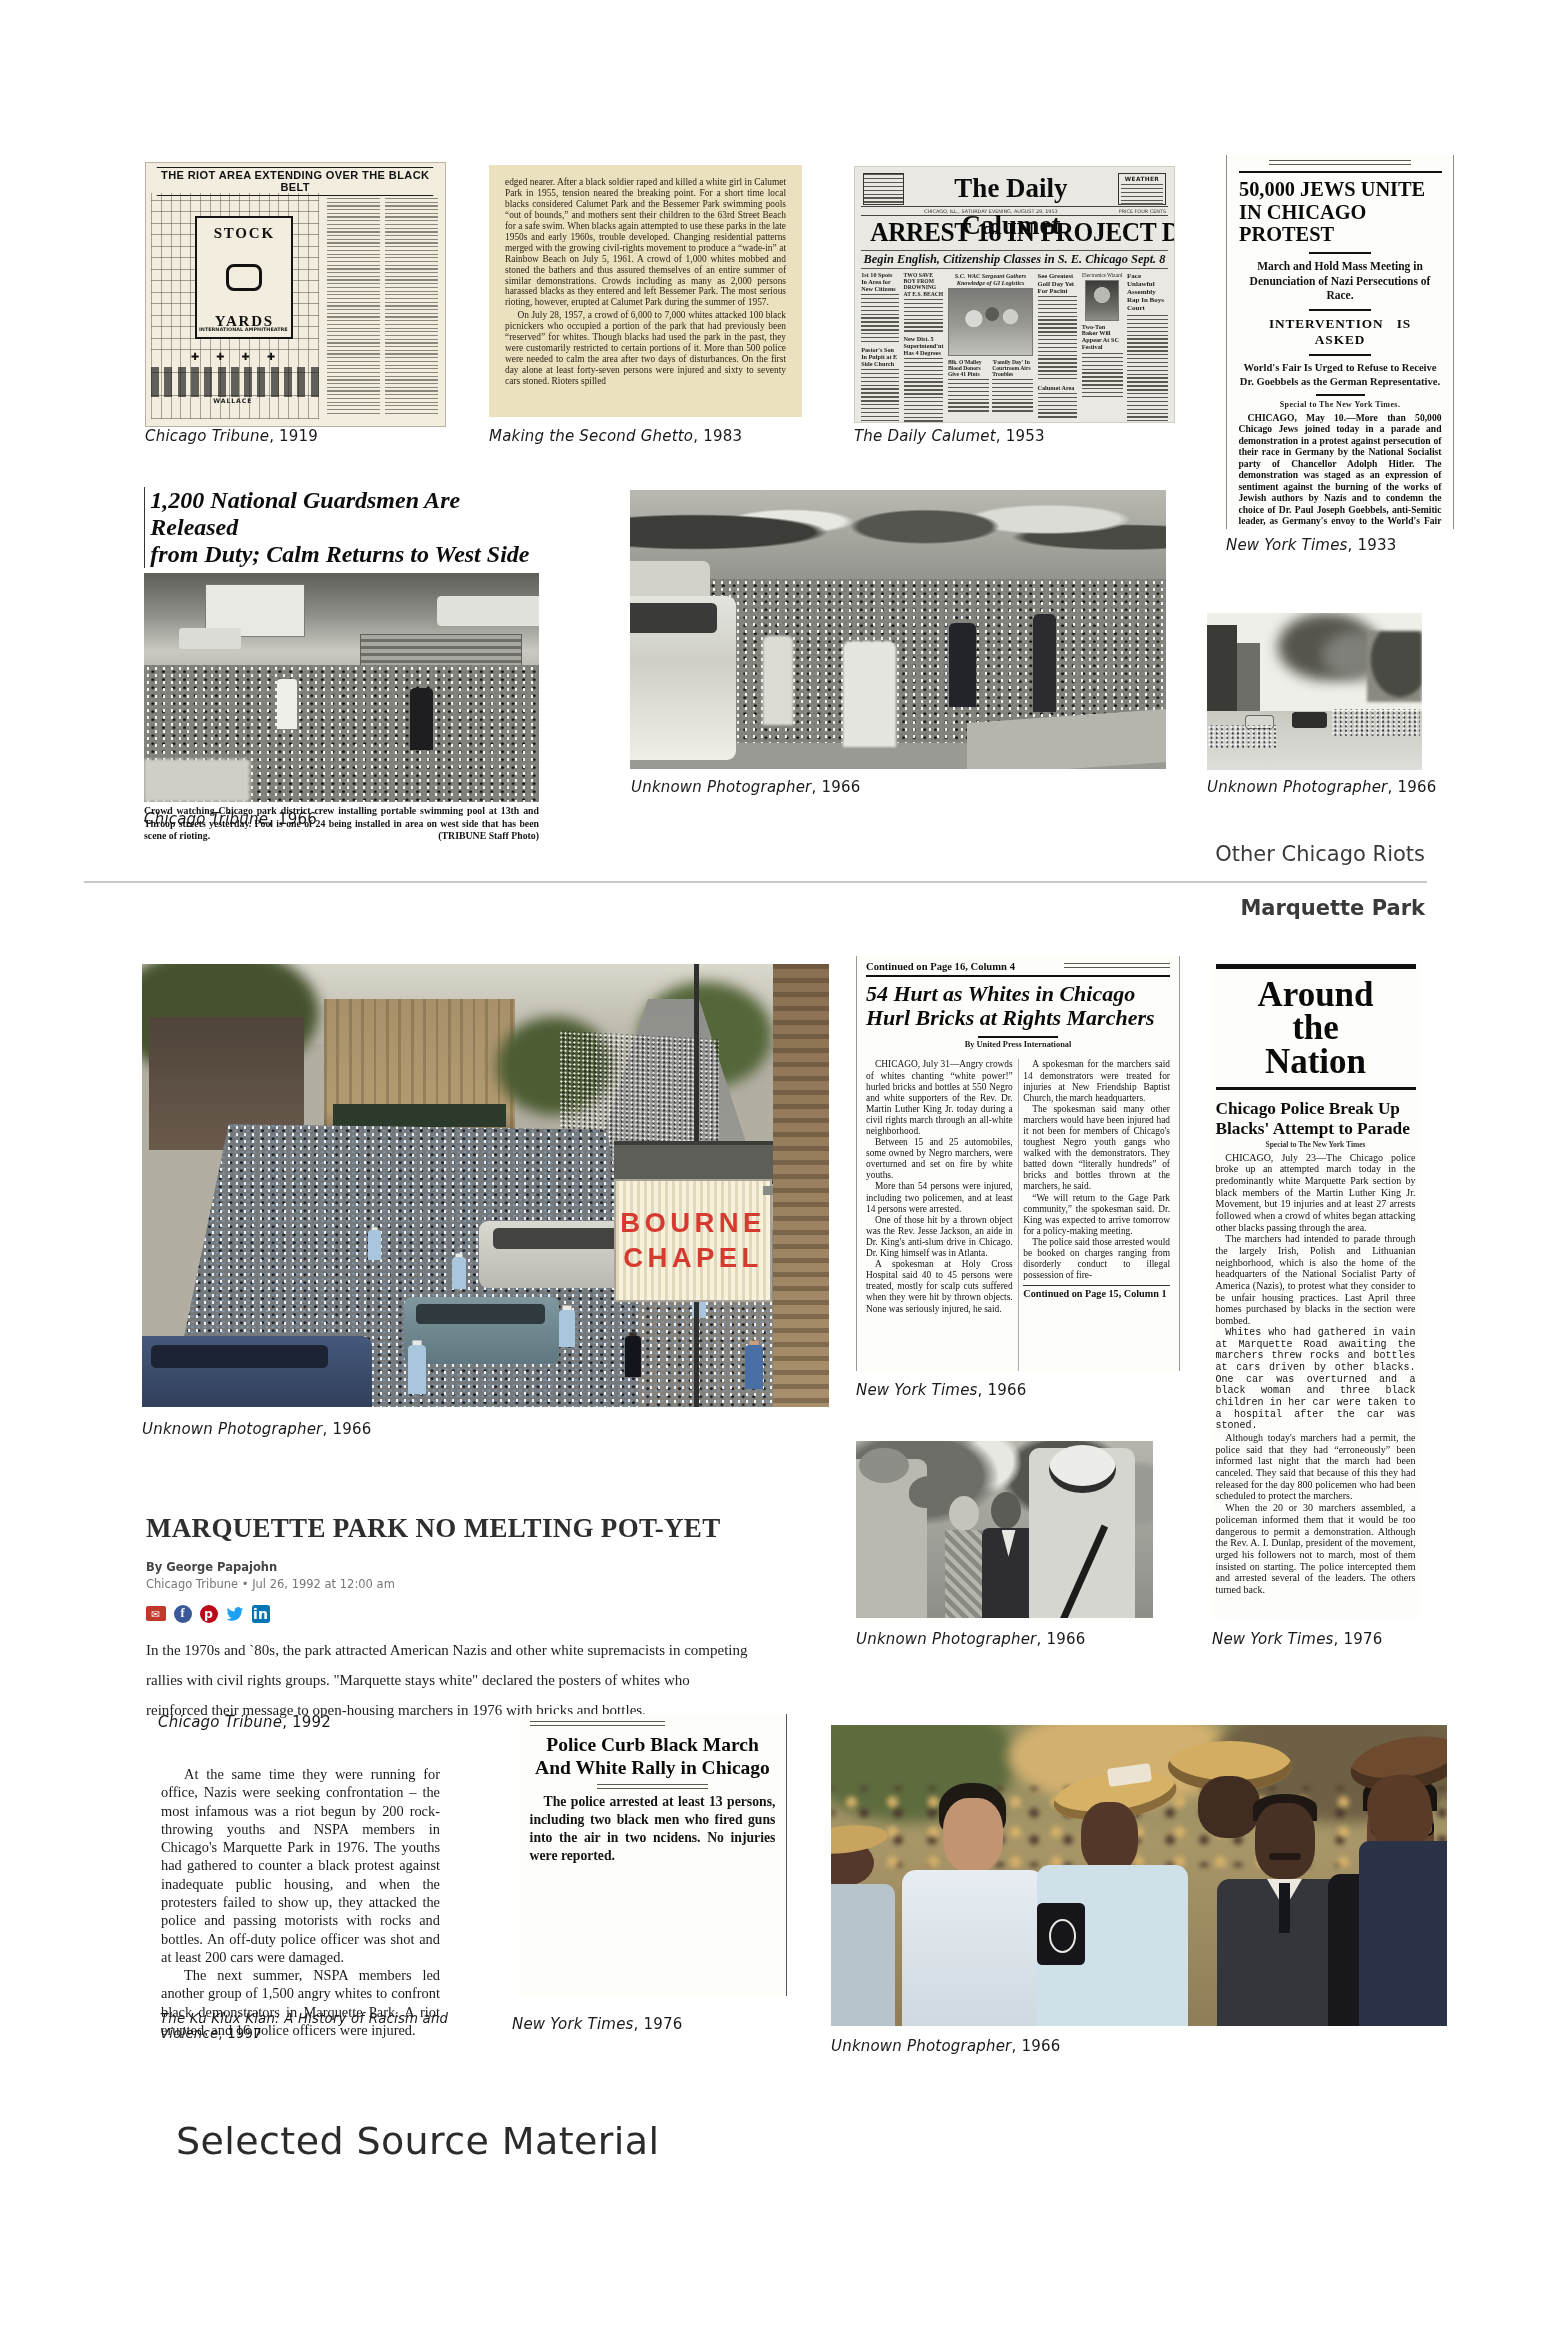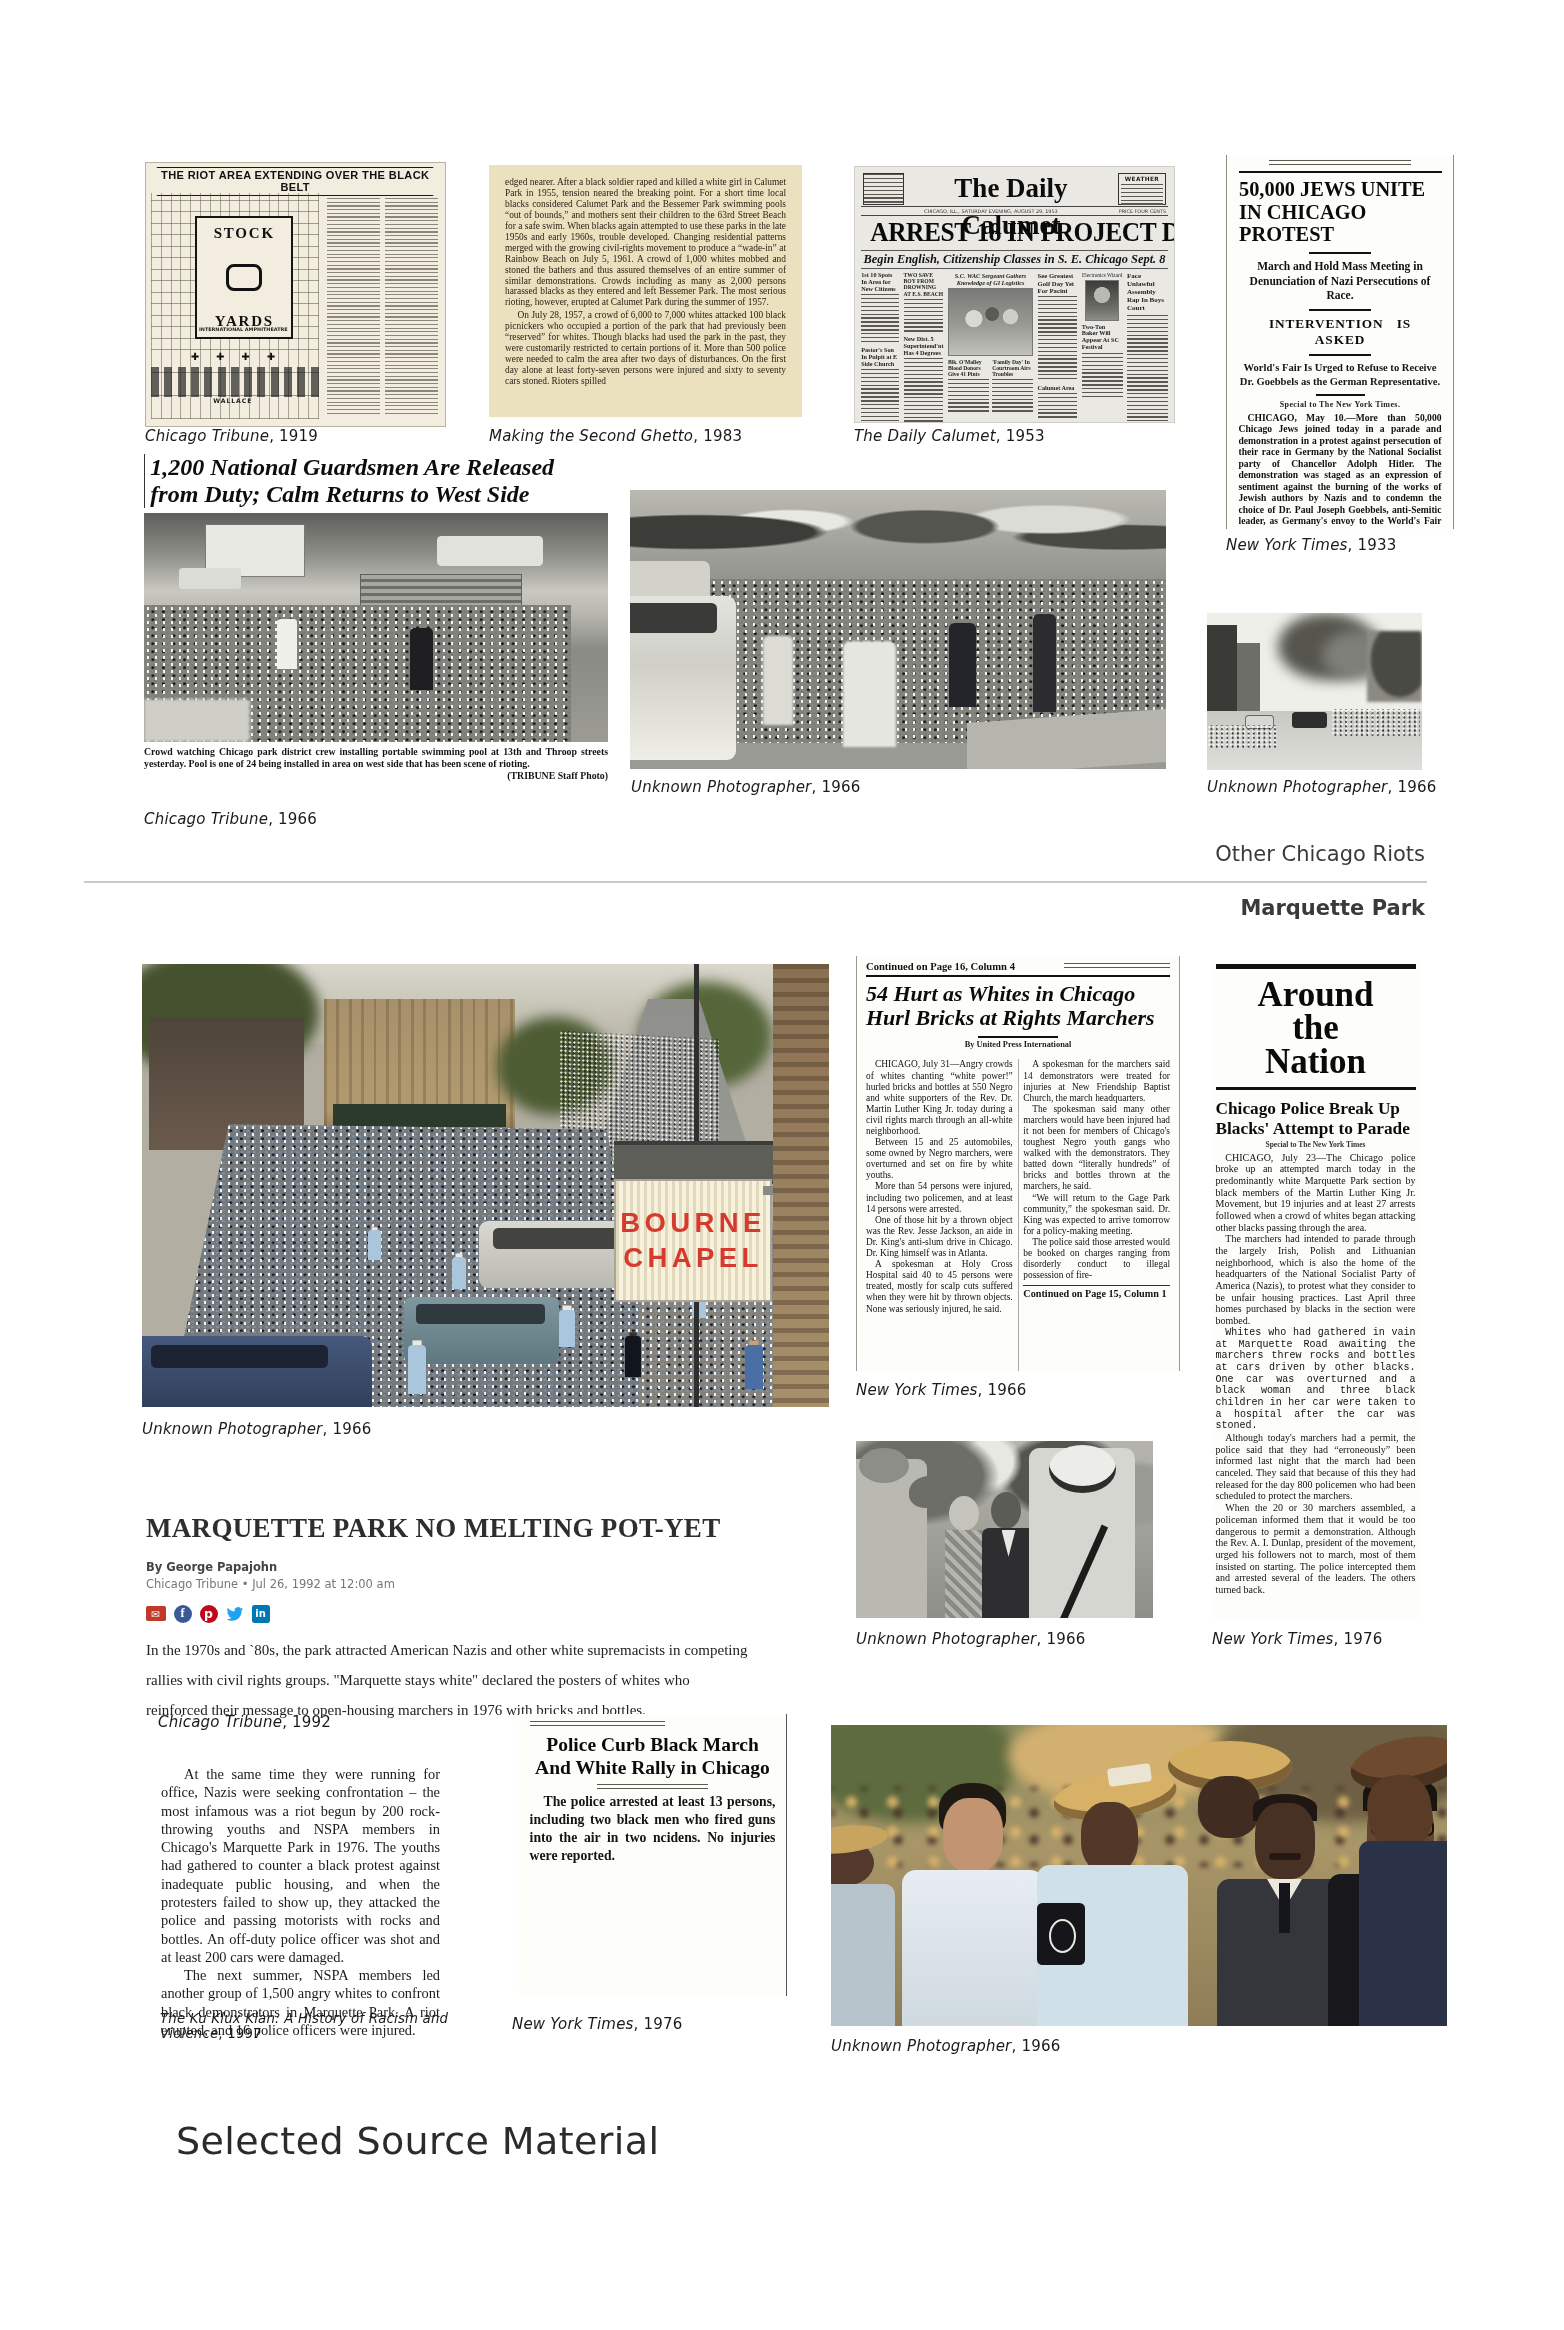--- a/index.html
+++ b/index.html
@@ -149,21 +149,21 @@
   <div class="serif" style="font-weight:bold;font-size:13.3px;letter-spacing:0.9px;text-align:center;color:#0c0c0c;word-spacing:9px;">INTERVENTION  IS  ASKED</div>
   <div class="rule" style="width:62px;height:1.8px;margin:6.2px auto 5.3px auto;"></div>
   <div class="serif" style="font-weight:bold;font-size:10.6px;line-height:1.3;text-align:center;color:#151515;">World's Fair Is Urged to Refuse to Receive Dr. Goebbels as the German Representative.</div>
   <div class="rule" style="width:49px;height:1.8px;margin:5.3px auto 4.4px auto;"></div>
   <div class="serif" style="font-size:8px;font-weight:bold;text-align:center;color:#222;letter-spacing:0.4px;">Special to The New York Times.</div>
   <div class="serif" style="font-weight:bold;font-size:9.6px;line-height:1.2;text-align:justify;color:#111;margin-top:2.7px;text-indent:9px;">CHICAGO, May 10.—More than 50,000 Chicago Jews joined today in a parade and demonstration in a protest against persecution of their race in Germany by the National Socialist party of Chancellor Adolph Hitler. The demonstration was staged as an expression of sentiment against the burning of the works of Jewish authors by Nazis and to condemn the choice of Dr. Paul Joseph Goebbels, anti-Semitic leader, as Germany's envoy to the World's Fair here.</div>
 </div>
 <div class="cap" style="left:1226px;top:536px;">
   <span class="ci">New York Times</span><span>, 1933</span></div>
 
-<div class="abs" style="left:144px;top:454px;width:464px;">
+<div class="abs" style="left:144px;top:487px;width:395px;">
   <div class="serif prel" style="font-weight:bold;font-style:italic;font-size:24px;line-height:1.12;color:#0d0d0d;border-left:1.8px solid #333;padding-left:5.3px;">1,200 National Guardsmen Are Released
 from Duty; Calm Returns to West Side</div>
   <div class="clip" style="position:relative;margin-top:5.3px;height:229px;background:linear-gradient(180deg,#5e5e5a 0%,#8e8e88 18%,#c9c9c2 34%,#b5b5ae 45%,#8a8a84 60%,#9c9c95 100%);">
     <div class="abs" style="left:62px;top:12.4px;width:98px;height:51px;background:#e9e9e4;box-shadow:0 0 0 0.9px #777;"></div>
     <div class="abs" style="left:293px;top:23px;width:106px;height:30px;background:#e2e2dc;border-radius:4.4px;"></div>
     <div class="abs" style="left:35px;top:55px;width:62px;height:21px;background:#dcdcd6;border-radius:3.5px;"></div>
     <div class="abs" style="left:217px;top:62px;width:160px;height:55px;
          background:repeating-linear-gradient(180deg,#a8a8a2 0 4.4px,#6e6e68 4.4px 7px);box-shadow:0 0 0 0.9px #555;"></div>
     <div class="abs specklebw" style="left:0;top:92px;width:427px;height:137px;background-color:#83837d;"></div>
     <div class="abs" style="left:133px;top:106px;width:19.5px;height:50px;background:#efefe9;border-radius:3.5px 3.5px 0 0;"></div>
@@ -351,21 +351,21 @@
   <div style="font-size:11.5px;color:#777;margin-top:2.7px;">Chicago Tribune • Jul 26, 1992 at 12:00 am</div>
   <div style="display:flex;gap:8px;margin-top:14px;align-items:center;">
     <span style="width:19.5px;height:15px;background:#c0392b;color:#fff;font-size:10.6px;display:inline-flex;align-items:center;justify-content:center;border-radius:1.8px;">✉</span>
     <span style="width:18px;height:18px;background:#3b5998;color:#fff;font-size:12.4px;font-weight:bold;font-family:'Liberation Serif',serif;display:inline-flex;align-items:center;justify-content:center;border-radius:50%;">f</span>
     <span style="width:18px;height:18px;background:#bd081c;color:#fff;font-size:12.4px;font-weight:bold;display:inline-flex;align-items:center;justify-content:center;border-radius:50%;">p</span>
     <span style="display:inline-flex;">
       <svg width="18" height="18" viewBox="0 0 24 24">
           <path fill="#1da1f2" d="M23 5.1c-.8.4-1.7.7-2.6.8a4.6 4.6 0 0 0 2-2.5c-.9.5-1.9.9-2.9 1.1a4.5 4.5 0 0 0-7.8 4.1A12.8 12.8 0 0 1 2.4 4a4.5 4.5 0 0 0 1.4 6 4.4 4.4 0 0 1-2-.6v.1c0 2.2 1.5 4 3.6 4.4-.7.2-1.4.2-2 .1a4.5 4.5 0 0 0 4.2 3.1A9 9 0 0 1 1 19a12.7 12.7 0 0 0 6.9 2c8.3 0 12.8-6.8 12.8-12.8v-.6c.9-.6 1.6-1.4 2.3-2.5z"></path>
         </svg>
     </span>
-    <span style="width:18px;height:18px;background:#0077b5;color:#fff;font-size:10px;font-weight:bold;display:inline-flex;align-items:center;justify-content:center;border-radius:2.7px;">in</span>
+    <span style="width:18px;height:18px;background:#0077b5;color:#fff;font-size:14px;font-weight:bold;display:inline-flex;align-items:center;justify-content:center;border-radius:2.7px;">in</span>
   </div>
   <div class="serif" style="font-size:15px;line-height:2.0;color:#222;margin-top:12.4px;width:603px;">In the 1970s and `80s, the park attracted American Nazis and other white supremacists in competing rallies with civil rights groups. "Marquette stays white" declared the posters of whites who reinforced their message to open-housing marchers in 1976 with bricks and bottles.</div>
 </div>
 <div class="cap" style="left:158px;top:1713px;">
   <span class="ci">Chicago Tribune</span><span>, 1992</span></div>
 
 <div class="abs serif" style="left:161px;top:1765px;width:279px;font-size:14.4px;line-height:1.27;text-align:justify;color:#1b1b1b;">
   <div style="text-indent:23px;">At the same time they were running for office, Nazis were seeking confrontation – the most infamous was a riot begun by 200 rock-throwing youths and NSPA members in Chicago's Marquette Park in 1976. The youths had gathered to counter a black protest against inadequate public housing, and when the protesters failed to show up, they attacked the police and passing motorists with rocks and bottles. An off-duty police officer was shot and at least 200 cars were damaged.</div>
   <div style="text-indent:23px;">The next summer, NSPA members led another group of 1,500 angry whites to confront black demonstrators in Marquette Park. A riot erupted, and 16 police officers were injured.</div>
 </div>

